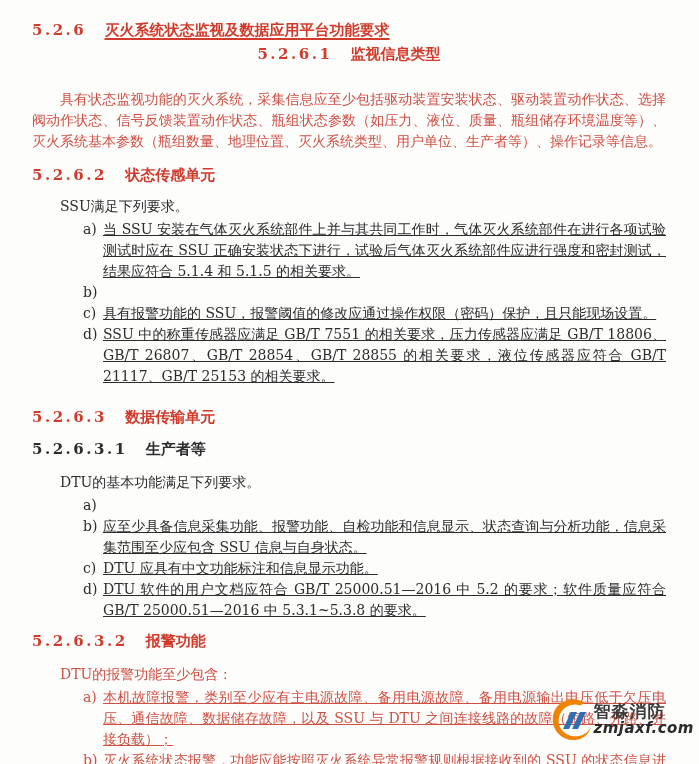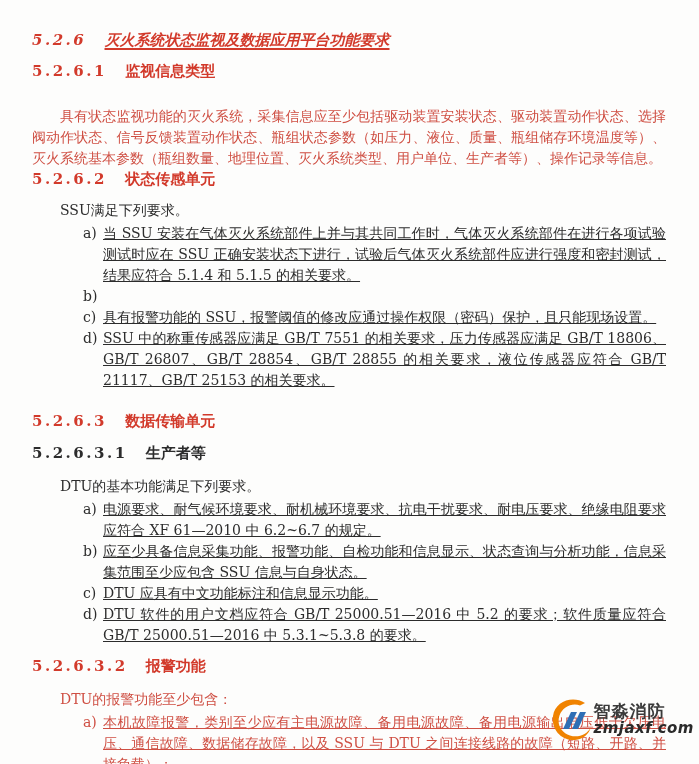--- a/index.html
+++ b/index.html
@@ -20,24 +20,24 @@
   .sec-num{letter-spacing:2.5px;margin-right:13px;}
   .underlined{text-decoration:underline;text-underline-offset:3px;text-decoration-thickness:1.5px;}
   .para{line-height:21px;text-indent:2em;text-align:justify;}
   .intro{line-height:21px;text-indent:2em;}
   .red-text{color:var(--body_red,#cf4f43);}
   .list{margin-top:2px;}
   .li{display:flex;line-height:21px;}
   .li .marker{flex:0 0 20px;margin-left:51px;}
   .li .litext{flex:1;text-align:justify;text-decoration:underline;}
   
-  .mt-h2{margin-top:12px;font-style:italic;}
-  .mt-5261{margin-top:10px;}
+  .mt-h2{margin-top:2px;}
+  .mt-5261{margin-top:3px;text-align:center;}
   .mt-para{margin-top:24px;}
-  .mt-5262{}
+  .mt-5262{margin-top:13px;}
   .mt-intro{margin-top:10px;}
   .mt-5263{margin-top:20px;}
   .mt-52631{margin-top:11px;}
   .mt-intro2{margin-top:12px;}
   .mt-52632{margin-top:10px;}
   
   .watermark{
     position:absolute;right:5px;top:697px;
     display:flex;align-items:center;gap:2px;
   }
@@ -91,21 +91,20 @@
   </div>
 
   <div class="heading h-black mt-52631">
     <span class="sec-num">5.2.6.3.1</span>
     <span>生产者等</span>
   </div>
   <div class="intro mt-intro2">DTU的基本功能满足下列要求。</div>
   <div class="list">
     <div class="li">
       <span class="marker">a)</span>
-      <span class="litext">电源要求、耐气候环境要求、耐机械环境要求、抗电干扰要求、耐电压要求、绝缘电阻要求应符合 XF 61—2010 中 6.2~6.7 的规定。</span>
     </div>
     <div class="li">
       <span class="marker">b)</span>
       <span class="litext">应至少具备信息采集功能、报警功能、自检功能和信息显示、状态查询与分析功能，信息采集范围至少应包含 SSU 信息与自身状态。</span>
     </div>
     <div class="li">
       <span class="marker">c)</span>
       <span class="litext">DTU 应具有中文功能标注和信息显示功能。</span>
     </div>
     <div class="li">

